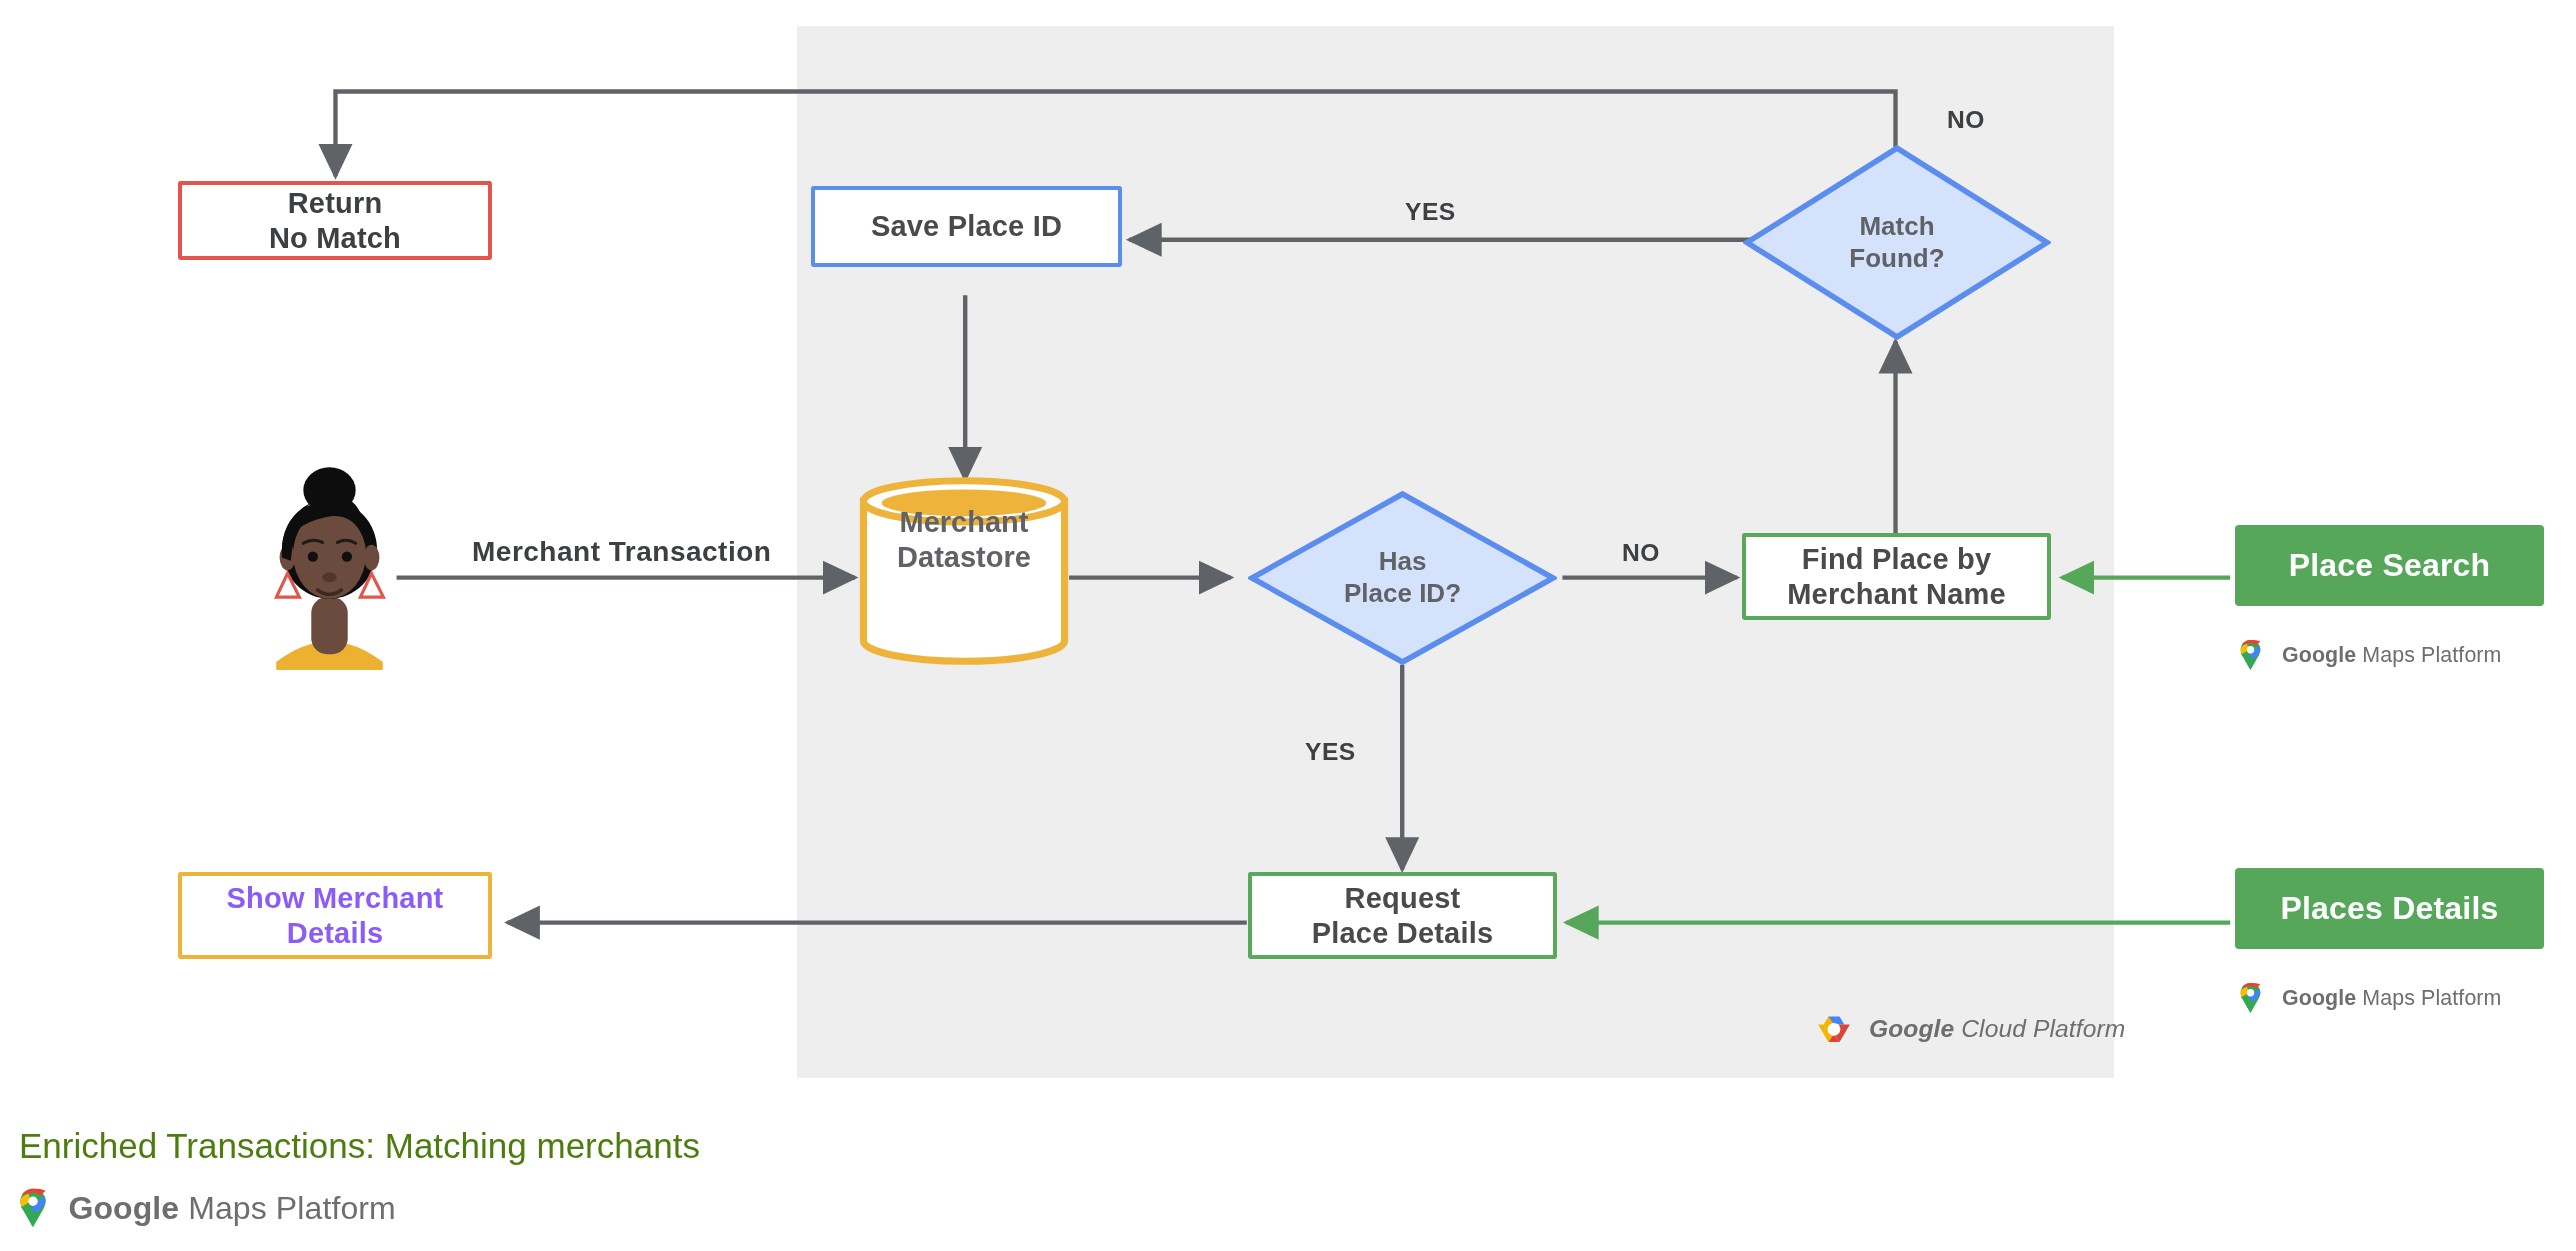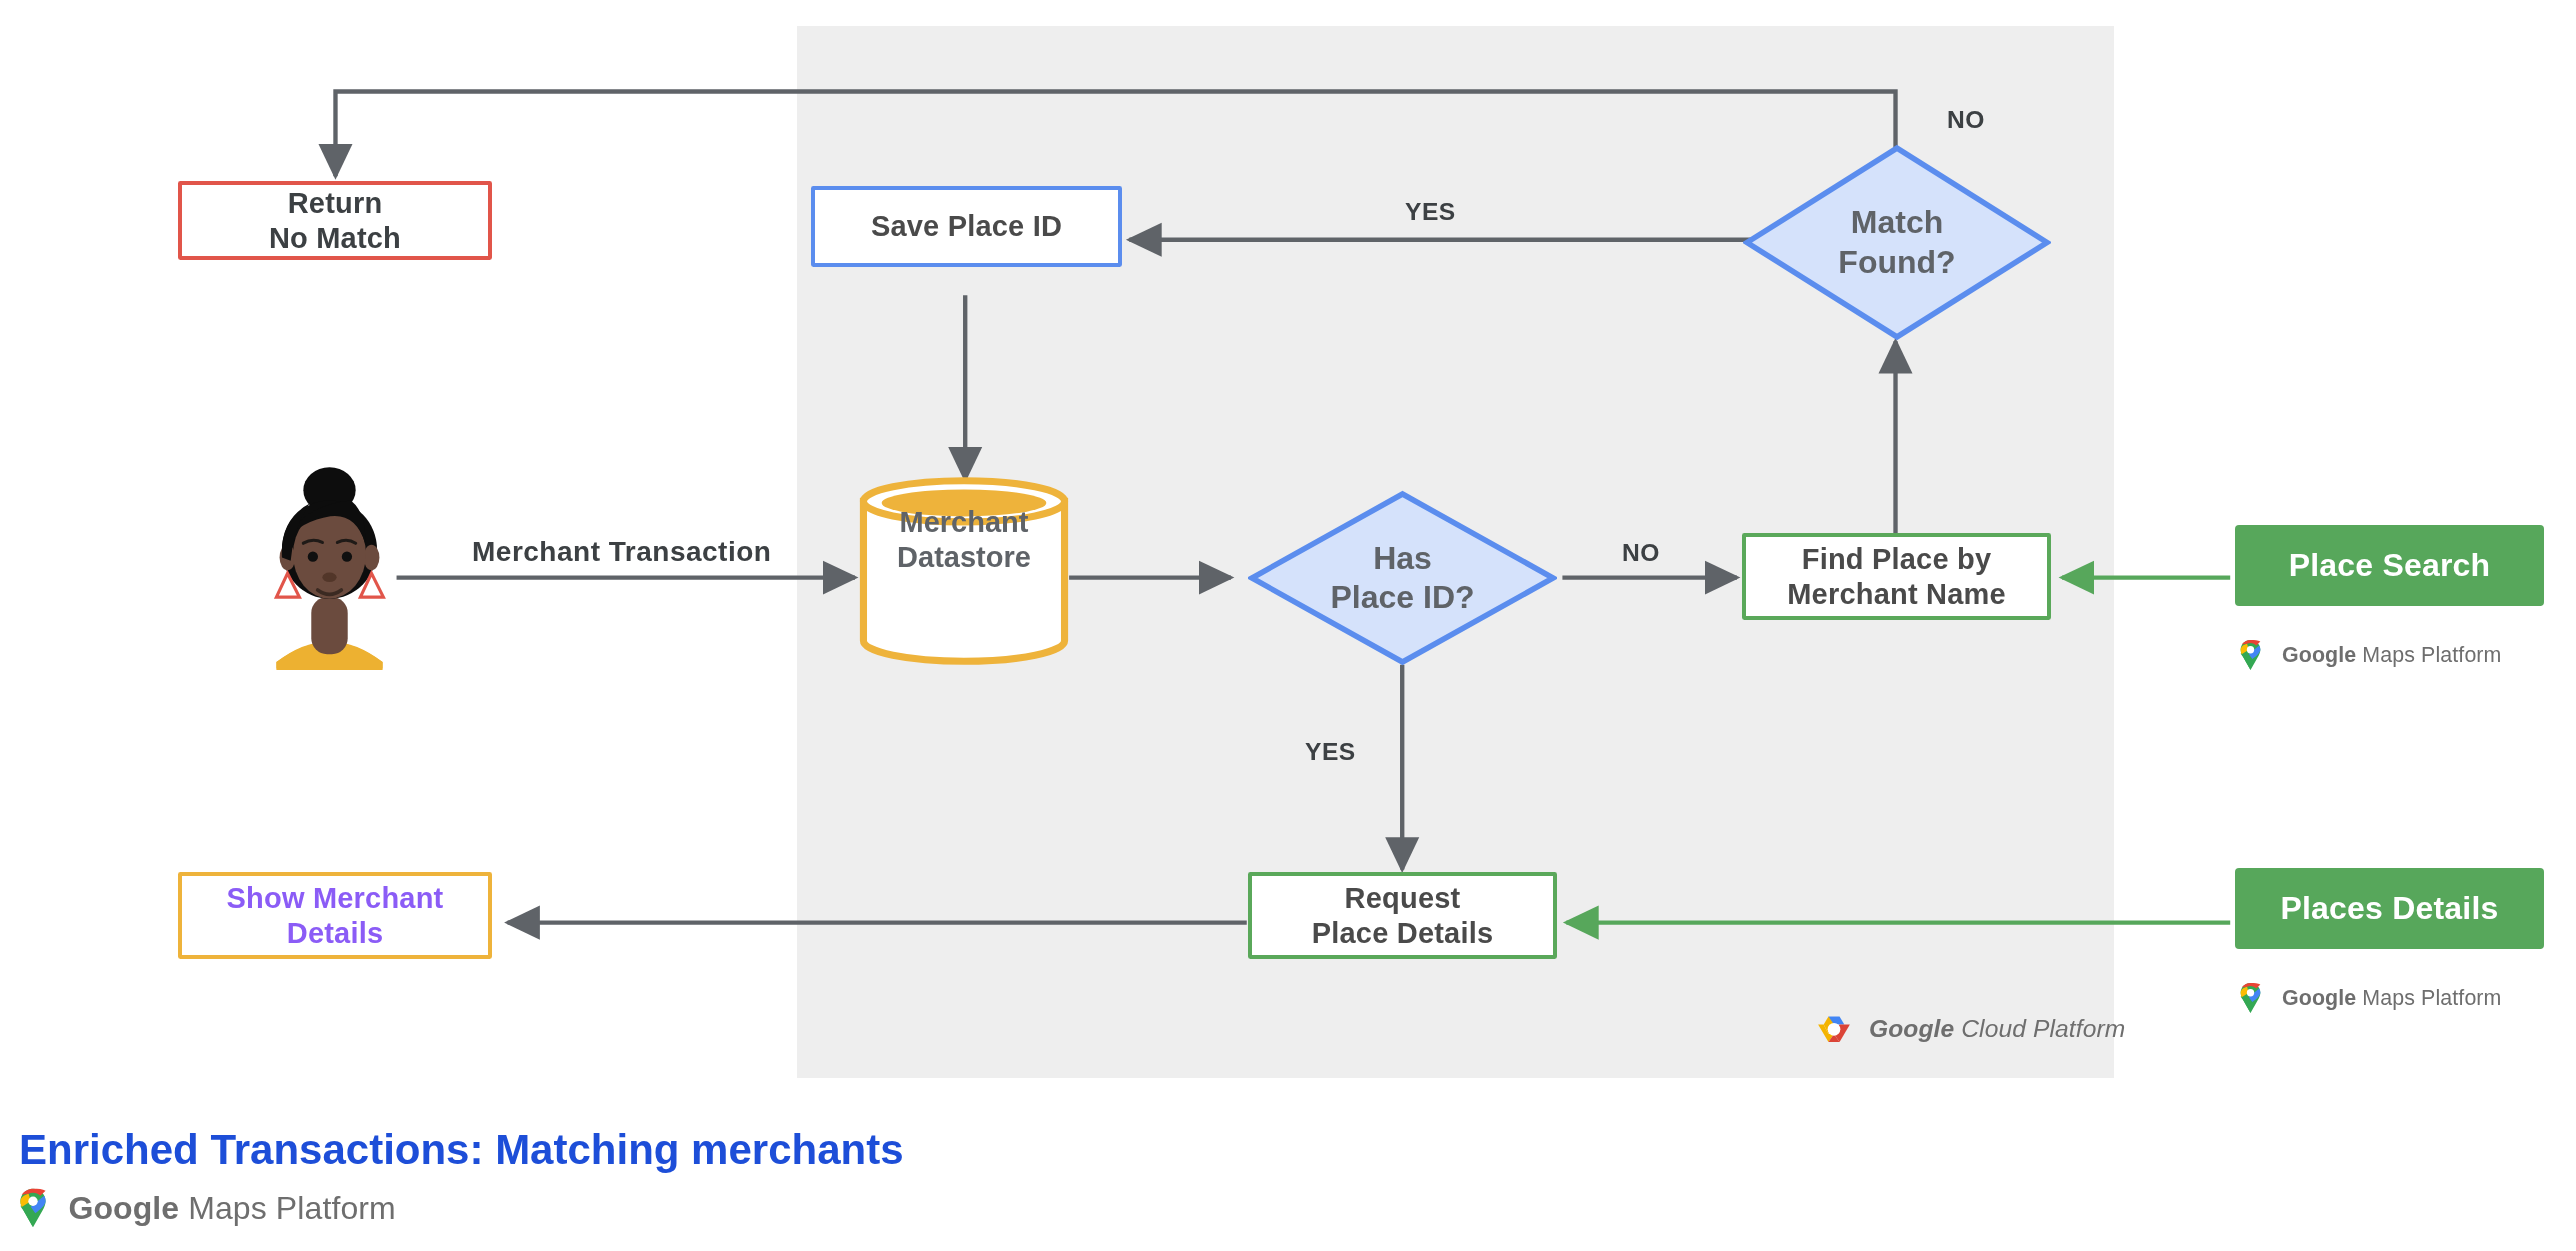--- a/index.html
+++ b/index.html
@@ -33,21 +33,21 @@
   .box.red{border-color:#e1554a;color:#3c4043;}
   .box.blue{border-color:#5b8dee;}
   .box.green{border-color:#5aa85a;}
   .box.amber{border-color:#eeb33b;color:#8b5cf6;}
 
   
   .diamond{position:absolute;}
   .diamond .dtext{
     position:absolute;left:0;top:0;width:100%;height:100%;
     display:flex;align-items:center;justify-content:center;text-align:center;
-    color:#5f6368;font-weight:700;font-size:32px;line-height:1.22;
+    color:#5f6368;font-weight:700;font-size:26px;line-height:1.22;
     pointer-events:none;
   }
 
   
   .cyl{position:absolute;}
   .cyl .clabel{
     position:absolute;left:0;top:0;width:100%;height:100%;
     display:flex;align-items:flex-start;justify-content:center;text-align:center;
     color:#5f6368;font-weight:700;font-size:29px;line-height:1.22;
     pointer-events:none;
@@ -70,21 +70,21 @@
 
   
   .lockup{position:absolute;display:flex;align-items:center;gap:19px;white-space:nowrap;}
   .lockup .ltext{font-size:24.6px;color:#6e6e6e;letter-spacing:0.1px;}
   .lockup .ltext b{font-weight:700;color:#6e6e6e;}
   .lockup .ltext span{font-weight:400;}
   .lockup.small .ltext{font-size:21.4px;}
 
   
   .caption{
-    position:absolute;color:#1d4ed8;font-weight:700;font-size:42px;white-space:nowrap;
+    position:absolute;color:#4d7c0f;font-weight:400;font-size:35px;white-space:nowrap;
   }
   .caption-lockup .ltext{font-size:32px;}
 
   
   .avatar{position:absolute;}
 </style>
 </head>
 <body>
 
 <div id="stage">

